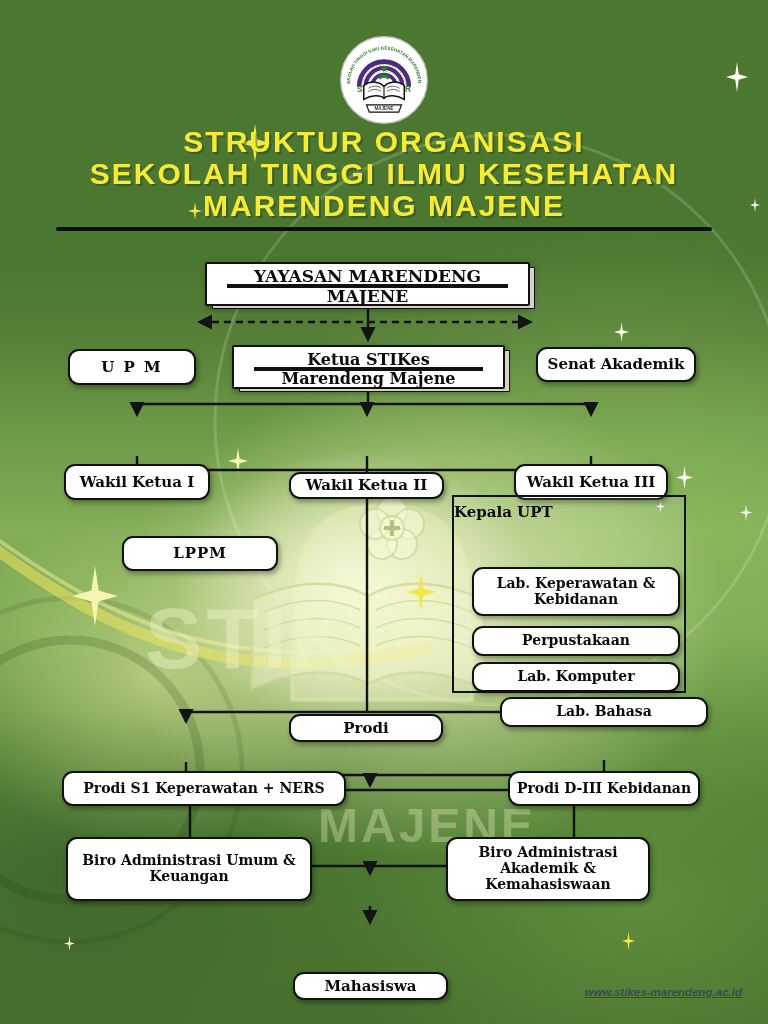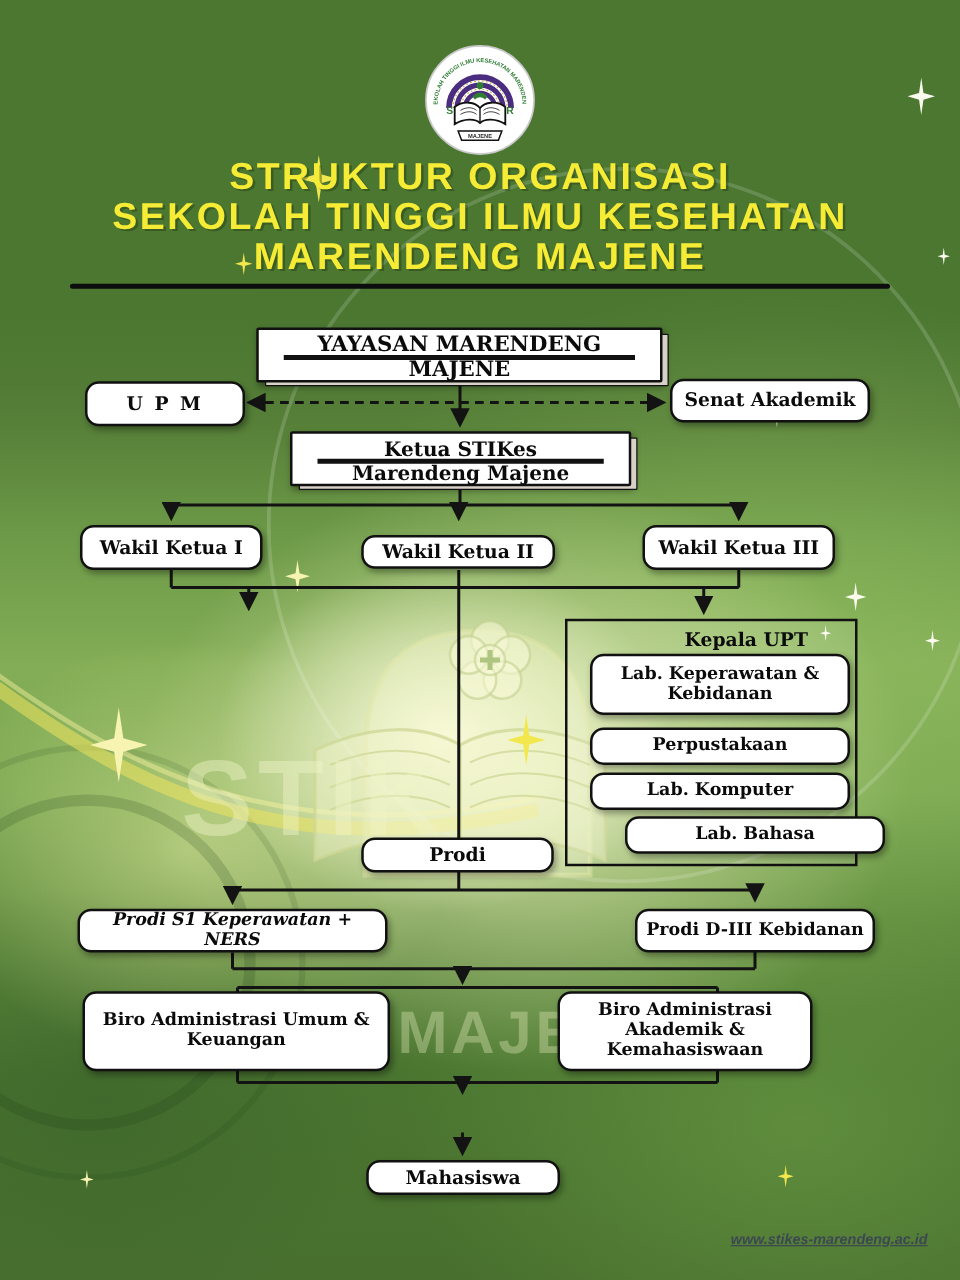--- a/index.html
+++ b/index.html
@@ -26,29 +26,29 @@
   .title{position:absolute;left:0;top:126px;width:100%;text-align:center;z-index:4;
     color:#f6ec35;font-weight:bold;font-size:30px;letter-spacing:2px;line-height:32px;
     text-shadow:2px 2px 0 rgba(32,52,14,.4);}
   .hr{position:absolute;left:56px;top:227px;width:656px;height:4px;background:#0d0d0d;z-index:4;border-radius:2px;}
 
   .logo{position:absolute;left:338px;top:33px;width:92px;height:94px;z-index:4;}
 
   .node{position:absolute;z-index:4;background:#fff;border:2.5px solid #111;border-radius:11px;
     display:flex;align-items:center;justify-content:center;text-align:center;
     font-family:"DejaVu Serif",serif;font-weight:bold;color:#0b0b0b;font-size:15px;line-height:1.12;
-    box-shadow:2px 3px 5px rgba(0,0,0,.35);padding:1px 6px;box-sizing:border-box;}
+    box-shadow:2px 3px 5px rgba(0,0,0,.35);padding:1px 6px;box-sizing:border-box;margin-top:44px;}
   .node3d{position:absolute;z-index:4;background:#fff;border:2.5px solid #111;border-radius:2px;
     box-shadow:6px 4px 0 -2px #d7d1c7,6px 4px 0 -1px #111,2px 3px 6px rgba(0,0,0,.4);
     display:flex;padding:20px;box-sizing:border-box;}
   .node3d .face{flex:1;border:2px solid #111;background:#fff;display:flex;align-items:center;justify-content:center;
     text-align:center;font-family:"DejaVu Serif",serif;font-weight:bold;color:#0b0b0b;font-size:17px;}
   .upt{position:absolute;z-index:4;border:2.5px solid #111;background:rgba(255,255,255,.10);box-sizing:border-box;}
-  .upt-title{position:absolute;left:0;top:6px;width:100%;text-align:center;
-    font-family:"DejaVu Serif",serif;font-weight:bold;font-size:15px;color:#0b0b0b;margin-left:28px;}
+  .upt-title{position:absolute;left:0;top:6px;width:100%;text-align:left;
+    font-family:"DejaVu Serif",serif;font-weight:bold;font-size:15px;color:#0b0b0b;}
   .footer{position:absolute;right:26px;top:986px;z-index:4;font-size:11.5px;font-style:italic;font-weight:bold;
     color:#3c4752;text-decoration:underline;margin-left:48px;}
 </style>
 </head>
 <body>
 
 <div class="canvas">
 
   <svg class="layer wm" width="768" height="1024" viewBox="0 0 768 1024">
     <circle cx="500" cy="420" r="285" fill="none" stroke="rgba(255,255,255,.16)" stroke-width="3"></circle>
@@ -164,32 +164,33 @@
   <div class="node" style="left:536px;top:303px;width:160px;height:35px;">Senat Akademik</div>
 
   <div class="node3d" style="left:232px;top:345px;width:273px;height:36px;">
     <div class="face" style="font-size:16px;">Ketua STIKes Marendeng Majene</div>
   </div>
 
   <div class="node" style="left:64px;top:420px;width:146px;height:36px;">Wakil Ketua I</div>
   <div class="node" style="left:289px;top:428px;width:155px;height:27px;">Wakil Ketua II</div>
   <div class="node" style="left:514px;top:420px;width:154px;height:36px;">Wakil Ketua III</div>
 
+  <div class="node" style="left:122px;top:492px;width:156px;height:35px;letter-spacing:1px;">LPPM</div>
 
   <div class="upt" style="left:452px;top:495px;width:234px;height:198px;">
     <div class="upt-title">Kepala UPT</div>
   </div>
   <div class="node" style="left:472px;top:523px;width:208px;height:49px;font-size:14px;">Lab. Keperawatan &amp; Kebidanan</div>
   <div class="node" style="left:472px;top:582px;width:208px;height:30px;font-size:14px;">Perpustakaan</div>
   <div class="node" style="left:472px;top:618px;width:208px;height:30px;font-size:14px;">Lab. Komputer</div>
   <div class="node" style="left:500px;top:653px;width:208px;height:30px;font-size:14px;">Lab. Bahasa</div>
 
   <div class="node" style="left:289px;top:670px;width:154px;height:28px;">Prodi</div>
 
-  <div class="node" style="left:62px;top:727px;width:248px;height:35px;font-size:14px;font-style:italic;">Prodi S1 Keperawatan + NERS</div>
+  <div class="node" style="left:62px;top:727px;width:284px;height:35px;font-size:14px;">Prodi S1 Keperawatan + NERS</div>
   <div class="node" style="left:508px;top:727px;width:192px;height:35px;font-size:14px;">Prodi D-III Kebidanan</div>
 
   <div class="node" style="left:66px;top:793px;width:246px;height:64px;font-size:14px;">Biro Administrasi Umum &amp; Keuangan</div>
   <div class="node" style="left:446px;top:793px;width:204px;height:64px;font-size:14px;">Biro Administrasi Akademik &amp; Kemahasiswaan</div>
 
   <div class="node" style="left:293px;top:928px;width:155px;height:28px;">Mahasiswa</div>
 
   <a class="footer">www.stikes-marendeng.ac.id</a>
 </div>
 

